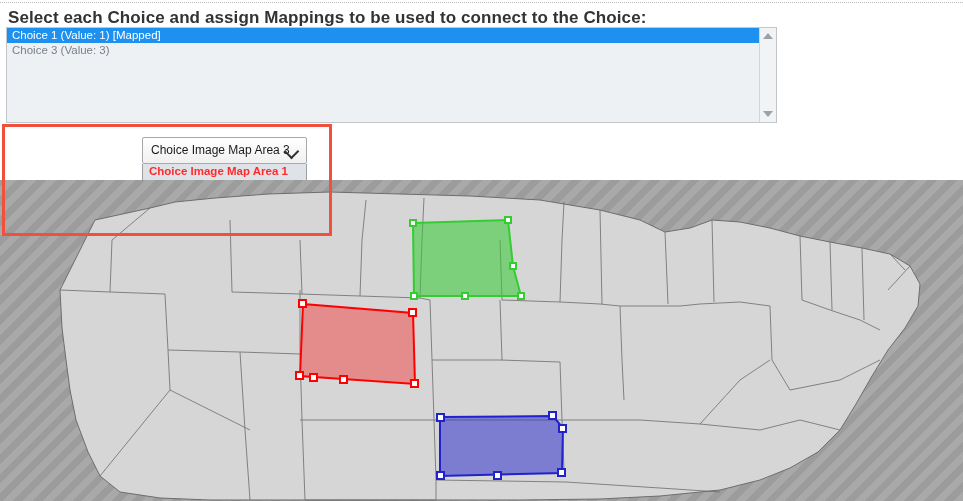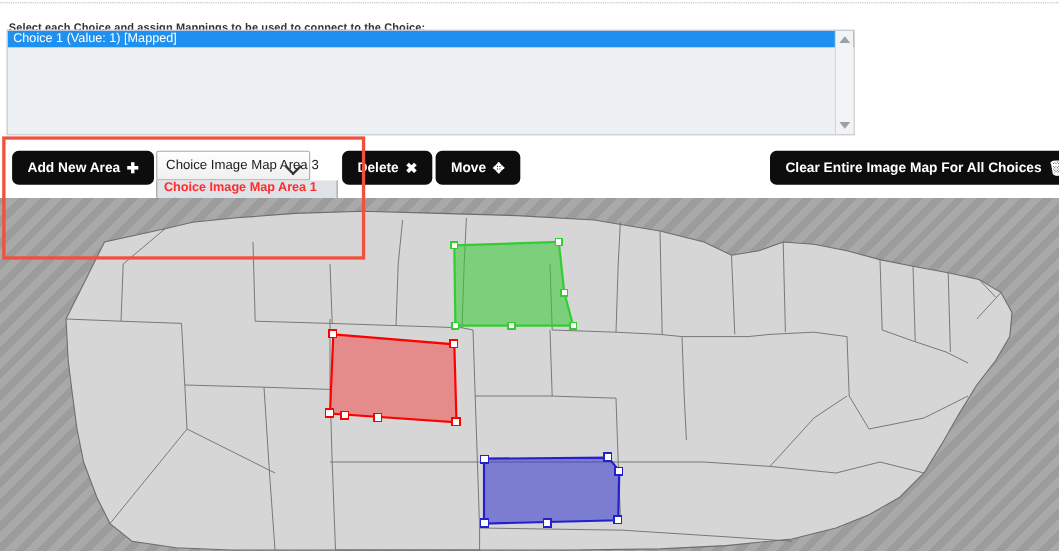--- a/index.html
+++ b/index.html
@@ -22,26 +22,25 @@
     position: absolute;
     left: 0; top: 2px;
     width: 963px; height: 1px;
     border-top: 1px dotted #b8b8b8;
   }
 
   
   .instruction {
     position: absolute;
     left: 8px; top: 8px;
-    font-size: 10px;
+    font-size: 17px;
     font-weight: bold;
     color: #333333;
     letter-spacing: 0.1px;
     white-space: nowrap;
-    margin-top: 12px;
   }
 
   
   .listbox {
     position: absolute;
     left: 6px; top: 27px;
     width: 771px; height: 96px;
     background: #eef1f4;
     border: 1px solid #c3c7cb;
     box-sizing: border-box;
@@ -124,21 +123,21 @@
   }
   #btn-add     { left: 11px;  top: 11px; }
   #btn-delete  { left: 311px; top: 11px; }
   #btn-move    { left: 396px; top: 11px; }
   #btn-clear   { left: 700px; top: 11px; }
 
   
   .select-wrap {
     position: absolute;
     left: 142px; top: 137px;
-    width: 140px;
+    width: 165px;
   }
   .select-box {
     position: relative;
     height: 27px;
     background: linear-gradient(#ffffff, #f0f0f0);
     border: 1px solid #a9a9a9;
     border-radius: 2px;
     box-sizing: border-box;
     cursor: pointer;
   }
@@ -219,36 +218,28 @@
 
 <div id="app">
 
   <div class="top-rule"></div>
 
   <div class="instruction">Select each Choice and assign Mappings to be used to connect to the Choice:</div>
 
   <div class="listbox">
     <div class="listbox-items">
       <div class="list-item selected">Choice 1 (Value: 1) [Mapped]</div>
+      <div class="list-item">Choice 3 (Value: 3)</div>
     </div>
     <div class="lb-scroll">
       <div class="lb-arrow up"></div>
       <div class="lb-arrow down"></div>
     </div>
   </div>
 
-  <div class="toolbar">
-    <button class="btn" id="btn-add"><span>Add New Area</span><span class="glyph">✚</span></button>
-
-    <button class="btn" id="btn-delete"><span>Delete</span><span class="glyph">✖</span></button>
-
-    <button class="btn" id="btn-move"><span>Move</span><span class="glyph">✥</span></button>
-
-    <button class="btn" id="btn-clear"><span>Clear Entire Image Map For All Choices</span><span class="glyph">🗑</span></button>
-  </div>
 
   <div class="select-wrap">
     <div class="select-box">
       <span class="select-value">Choice Image Map Area 3</span>
       <span class="select-chevron"></span>
     </div>
     <div class="option-list">
       <div class="option" id="opt0" style="color: rgb(255, 42, 42);">Choice Image Map Area 1</div>
       <div class="option" id="opt1" style="color: rgb(51, 224, 51);">Choice Image Map Area 2</div>
       <div class="option sel" id="opt2" style="color: rgb(255, 255, 255);">Choice Image Map Area 3</div>

